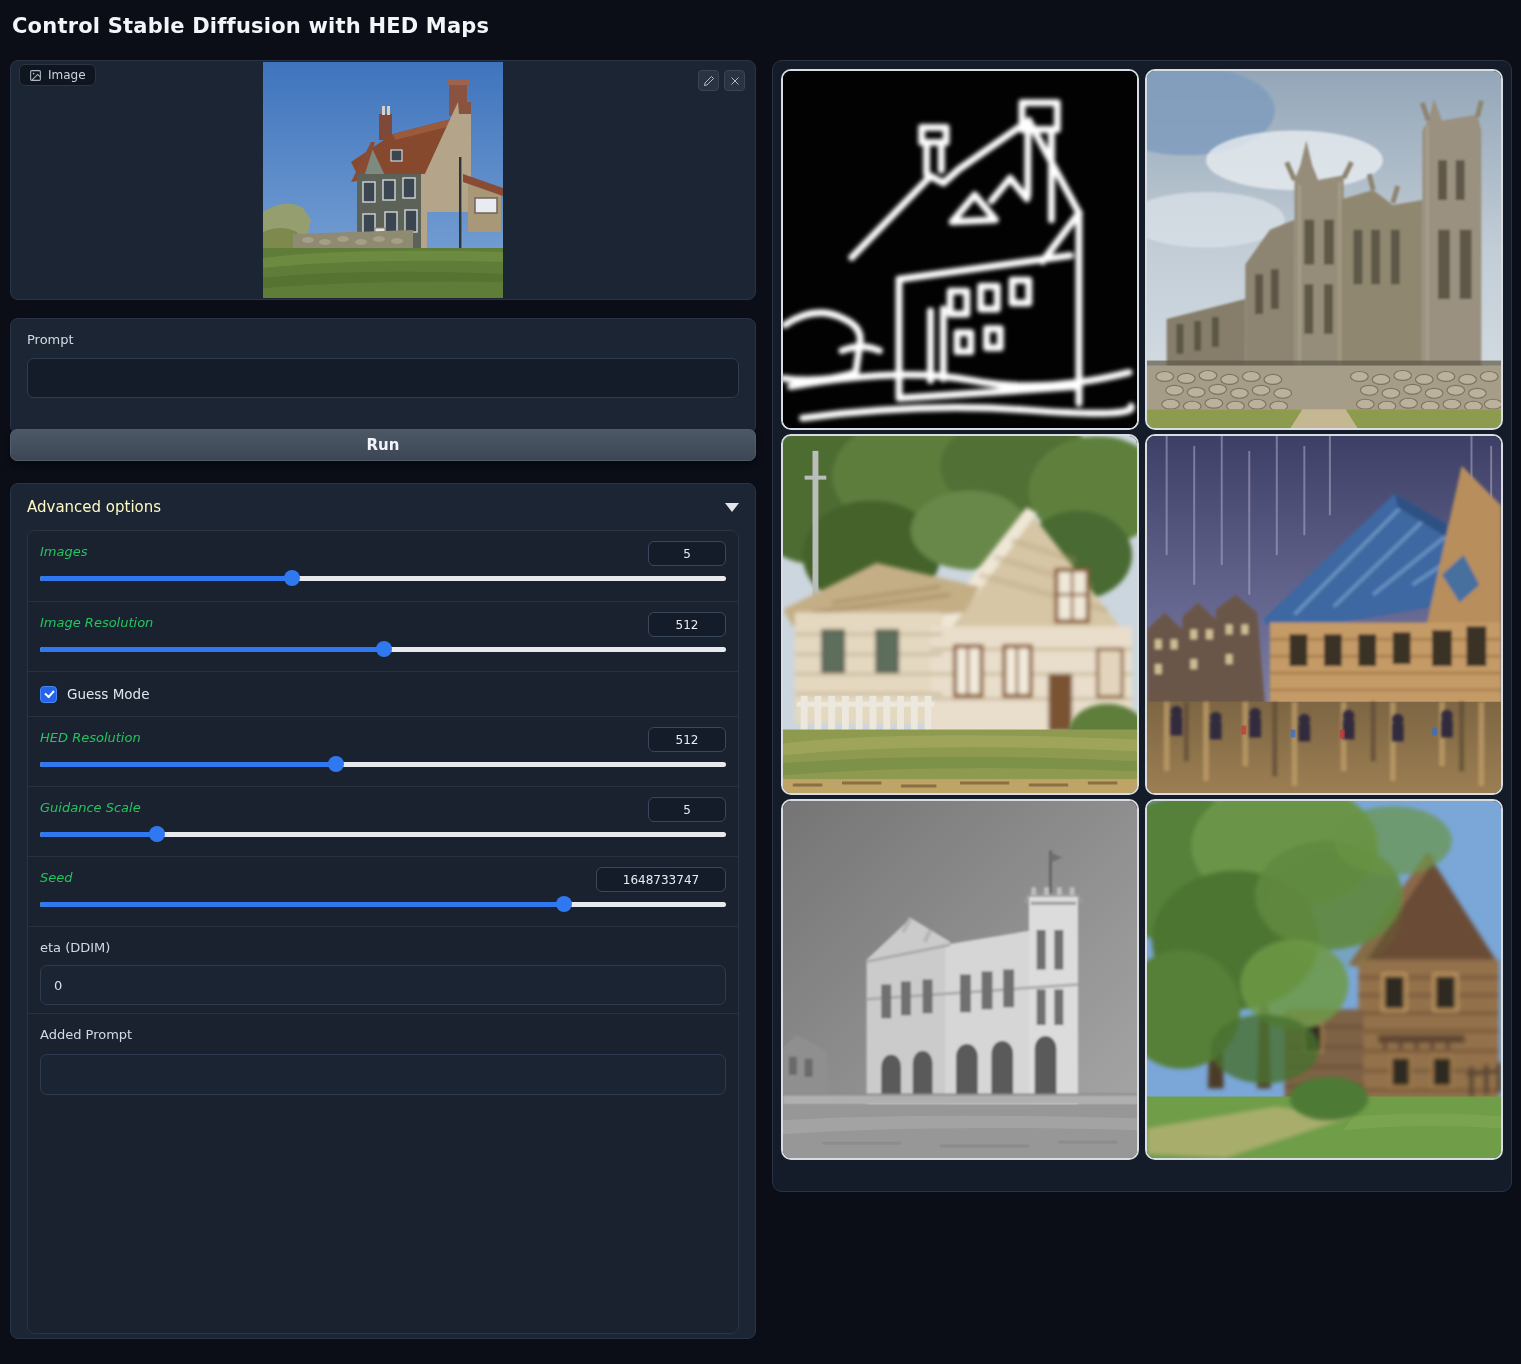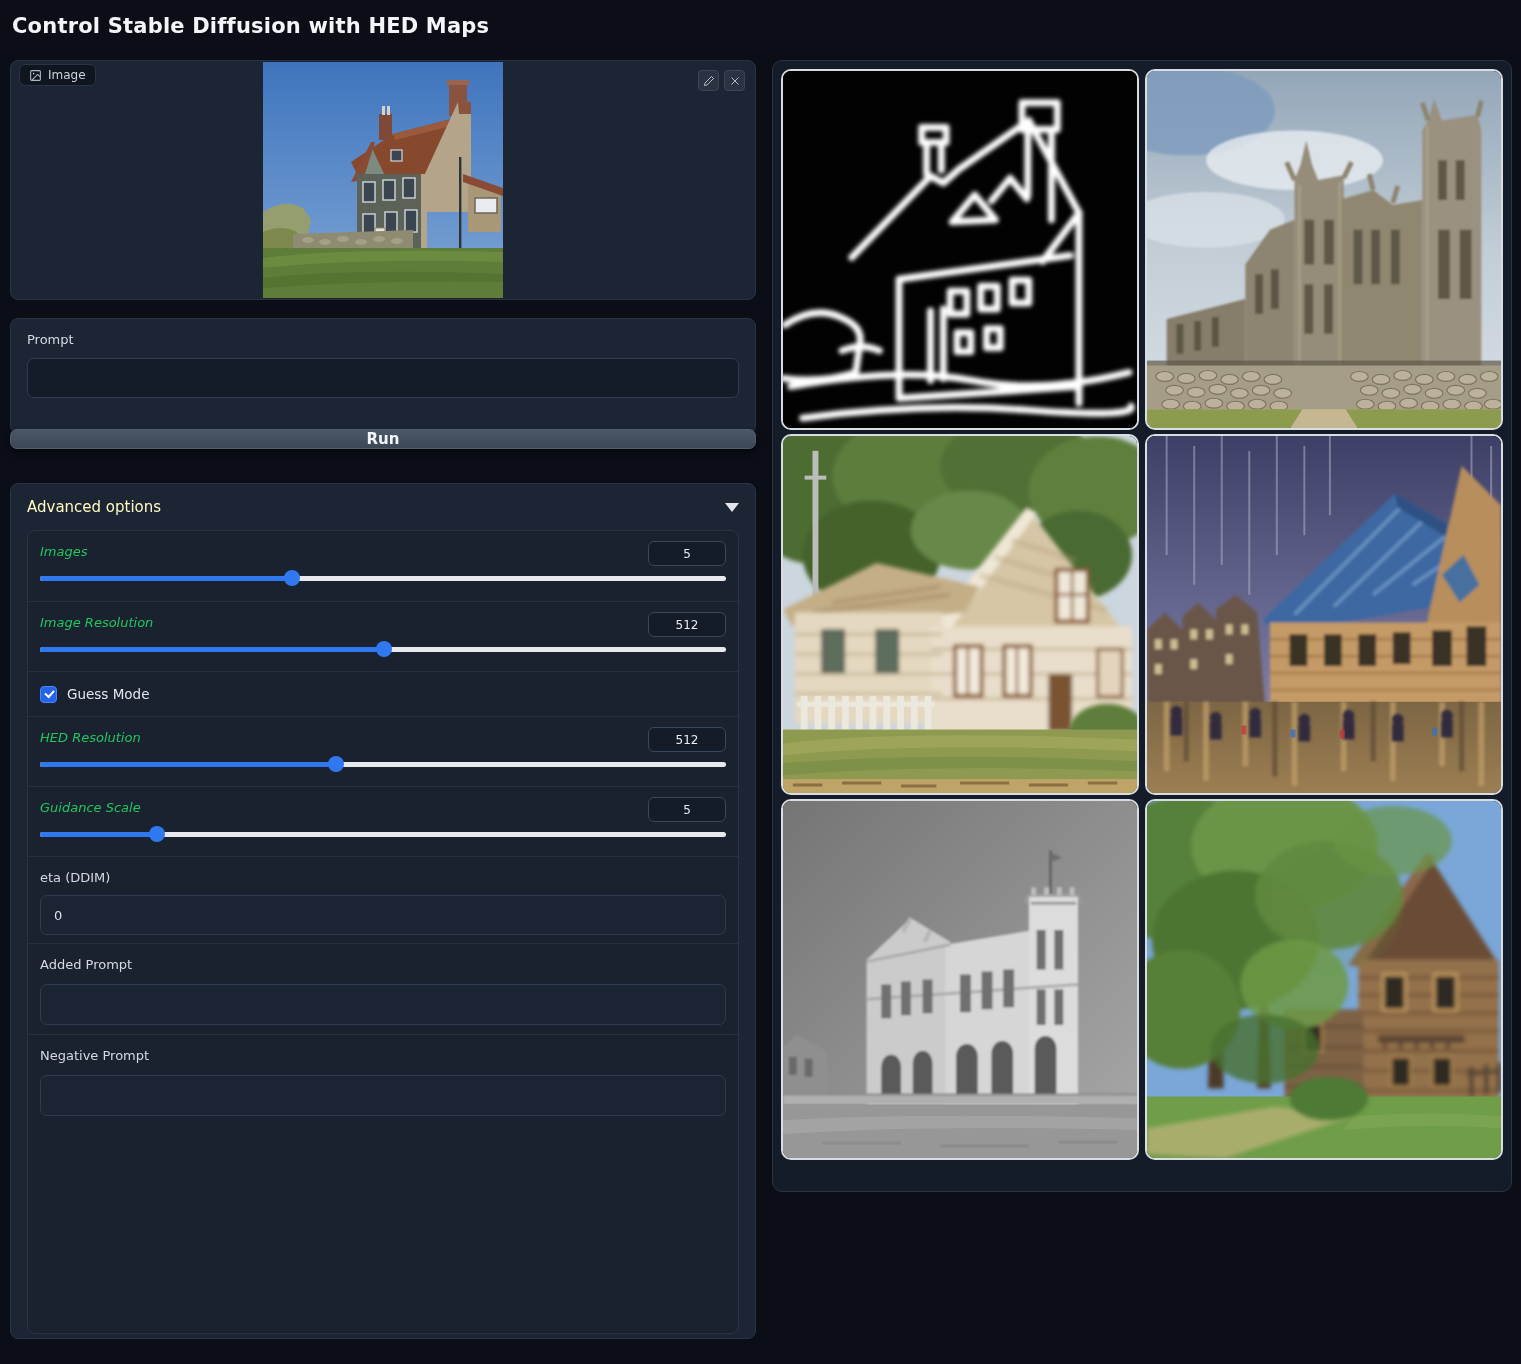--- a/index.html
+++ b/index.html
@@ -27,21 +27,21 @@
 
   
   #prompt-block { left:10px; top:318px; width:746px; height:116px; }
   .field-label { position:absolute; left:16px; top:13px; font-size:13px; color:#d3dae3; }
   .text-input { position:absolute; left:16px; right:16px; top:39px; height:40px;
                 background:#141c2a; border:1px solid #2e3b50; border-radius:7px;
                 color:#e5e9ef; font-size:13px; padding:0 12px;
                 font-family:"DejaVu Sans","Liberation Sans",sans-serif; }
 
   
-  #run-button { position:absolute; left:10px; top:429px; width:746px; height:20px;
+  #run-button { position:absolute; left:10px; top:429px; width:746px; height:32px;
                 border-radius:7px; border:1px solid #515d6d;
                 background:linear-gradient(#4d5867,#3c4654);
                 color:#f1f4f8; font-size:15px; font-weight:bold; cursor:pointer;
                 box-shadow:0 4px 6px rgba(0,0,0,.45);
                 font-family:"DejaVu Sans","Liberation Sans",sans-serif; }
 
   
   #advanced-block { left:10px; top:483px; width:746px; height:856px; }
   .acc-header { position:absolute; left:0; top:0; right:0; height:46px; padding:0 16px;
                 display:flex; align-items:center; justify-content:space-between; cursor:pointer; }
@@ -238,35 +238,39 @@
 
     <div class="row srow">
       <span class="lbl">Guidance Scale</span>
       <input class="val-input" value="5" style="">
       <div class="track">
         <div class="fillbar" style="width: 17.1%;"></div>
         <div class="handle" style="left: calc(17.1% - 8px);"></div>
       </div>
     </div>
 
+    <div class="row srow">
+      <span class="lbl">Seed</span>
+      <input class="val-input wide" value="1648733747" style="">
+      <div class="track">
+        <div class="fillbar" style="width: 76.4%;"></div>
+        <div class="handle" style="left: calc(76.4% - 8px);"></div>
+      </div>
+    </div>
 
     <div class="row numrow">
       <span class="lbl">eta (DDIM)</span>
       <input class="box" type="text" value="0" style="">
     </div>
 
     <div class="row txtrow">
       <span class="lbl">Added Prompt</span>
       <input class="box" type="text" value="" style="">
     </div>
 
-    <div class="row txtrow">
-      <span class="lbl">Negative Prompt</span>
-      <input class="box" type="text" value="" style="">
-    </div>
 
   </div>
 </div>
 
 <div class="block" id="gallery-block">
 
   <div class="gitem">
     <svg viewBox="0 0 360 360" preserveAspectRatio="none" aria-label="HED edge map of the input house, white edges on black">
       <defs>
           <filter id="hb">

